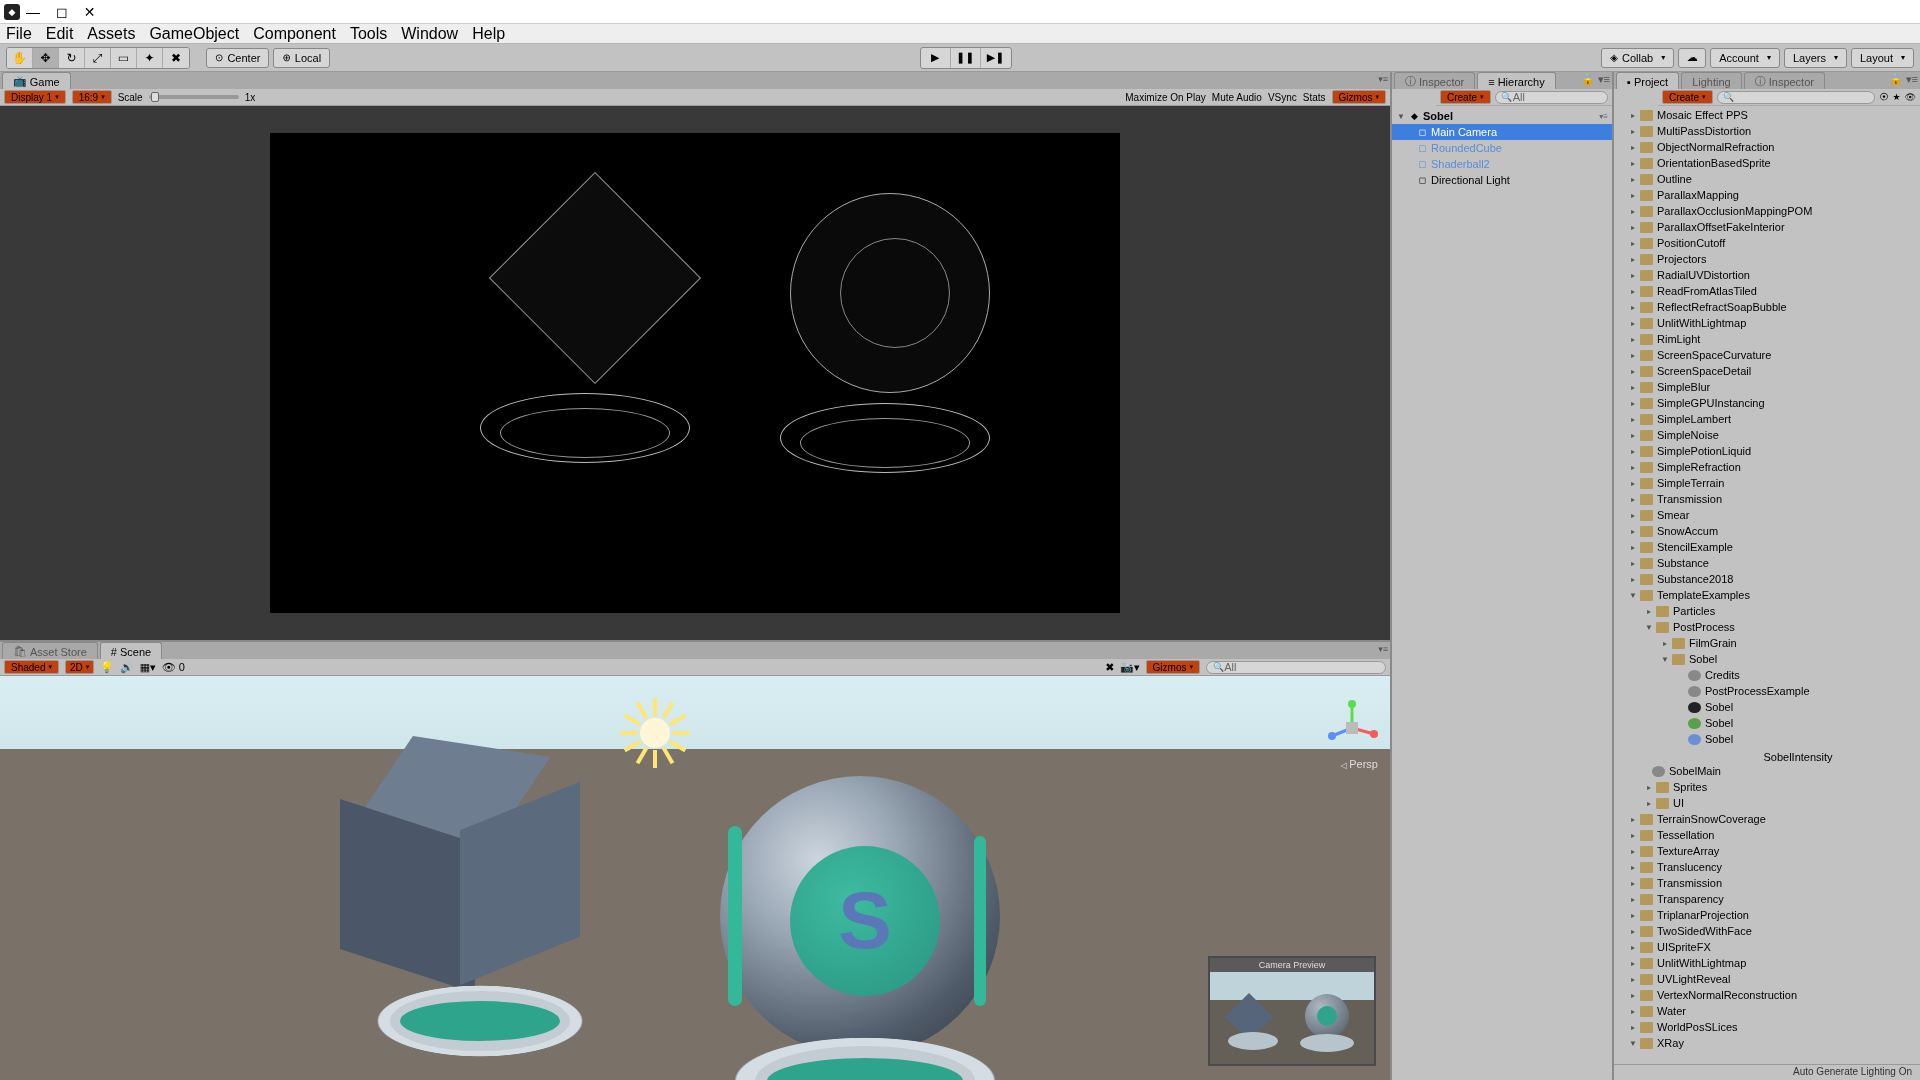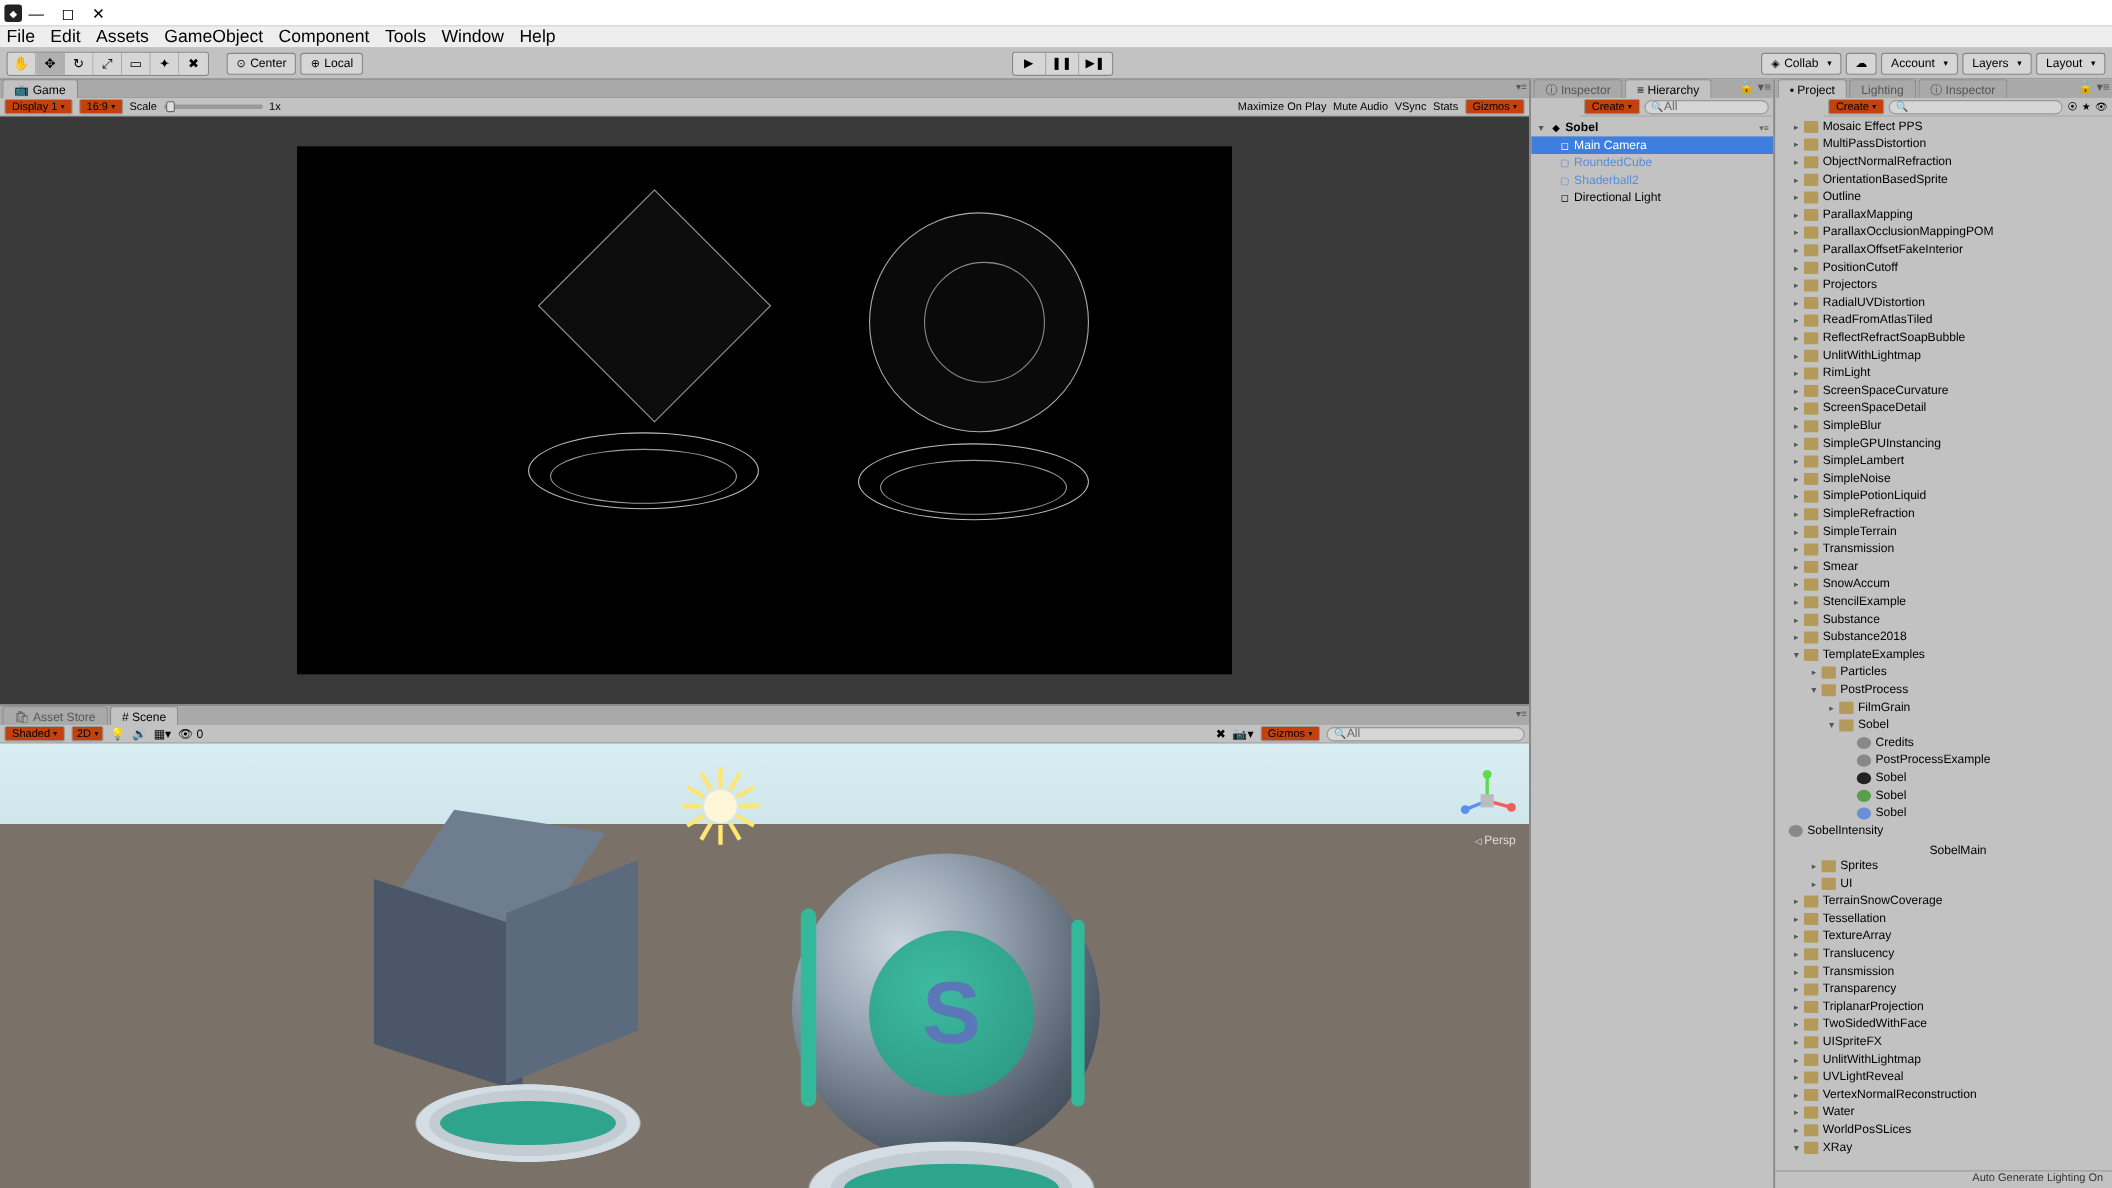--- a/index.html
+++ b/index.html
@@ -247,20 +247,30 @@
             <circle cx="28" cy="4" r="4" fill="#5bdc4e"></circle>
             <line x1="28" y1="28" x2="50" y2="34" stroke="#f45b5b" stroke-width="3"></line>
             <circle cx="50" cy="34" r="4" fill="#f45b5b"></circle>
             <line x1="28" y1="28" x2="8" y2="36" stroke="#5b8ff4" stroke-width="3"></line>
             <circle cx="8" cy="36" r="4" fill="#5b8ff4"></circle>
             <rect x="22" y="22" width="12" height="12" fill="#bbb"></rect>
           </svg>
         </div>
         <div class="gizmo-label"><span style="font-size:8px">◁</span> <span>Persp</span></div>
 
+        <div class="cam-preview">
+          <div class="cam-title">Camera Preview</div>
+          <div class="cam-body">
+            <div style="position:absolute;left:22px;top:28px;width:34px;height:34px;background:#56657a;transform:rotate(45deg);"></div>
+            <div style="position:absolute;left:18px;top:60px;width:50px;height:18px;border-radius:50%;background:#b8c4cc;"></div>
+            <div style="position:absolute;left:95px;top:22px;width:44px;height:44px;border-radius:50%;background:radial-gradient(circle at 35% 30%,#aeb9c4,#4a5562);"></div>
+            <div style="position:absolute;left:107px;top:34px;width:20px;height:20px;border-radius:50%;background:#2fa48c;"></div>
+            <div style="position:absolute;left:90px;top:62px;width:54px;height:18px;border-radius:50%;background:#b8c4cc;"></div>
+          </div>
+        </div>
       </div>
     </div>
   </div>
 
   <div class="right-panels">
 
     <div class="hierarchy">
       <div class="tab-strip proj-tabs">
         <div class="tab bg">ⓘ <span>Inspector</span></div>
         <div class="tab fg">≡ <span>Hierarchy</span></div>
@@ -515,26 +525,26 @@
           <div class="prow" style="padding-left: 62px;">
             <span class="fold"></span>
             <span class="pic asset" style="background:#5aa04c;border-radius:50%"></span>
             <span>Sobel</span>
           </div>
           <div class="prow" style="padding-left: 62px;">
             <span class="fold"></span>
             <span class="pic asset" style="background:#6b8fd4;border-radius:50%"></span>
             <span>Sobel</span>
           </div>
-          <div class="prow" style="">
+          <div class="prow" style="padding-left: 62px; flex-direction: column;">
             <span class="fold"></span>
             <span class="pic asset" style="background:#888;border-radius:50%"></span>
             <span>SobelIntensity</span>
           </div>
-          <div class="prow" style="padding-left: 26px; flex-direction: column;">
+          <div class="prow" style="padding-left: 26px;">
             <span class="fold"></span>
             <span class="pic asset" style="background:#888;border-radius:50%"></span>
             <span>SobelMain</span>
           </div>
           <div class="prow" style="padding-left: 30px;">
             <span class="fold">▸</span>
             <span class="pic"></span>
             <span>Sprites</span>
           </div>
           <div class="prow" style="padding-left: 30px;">

